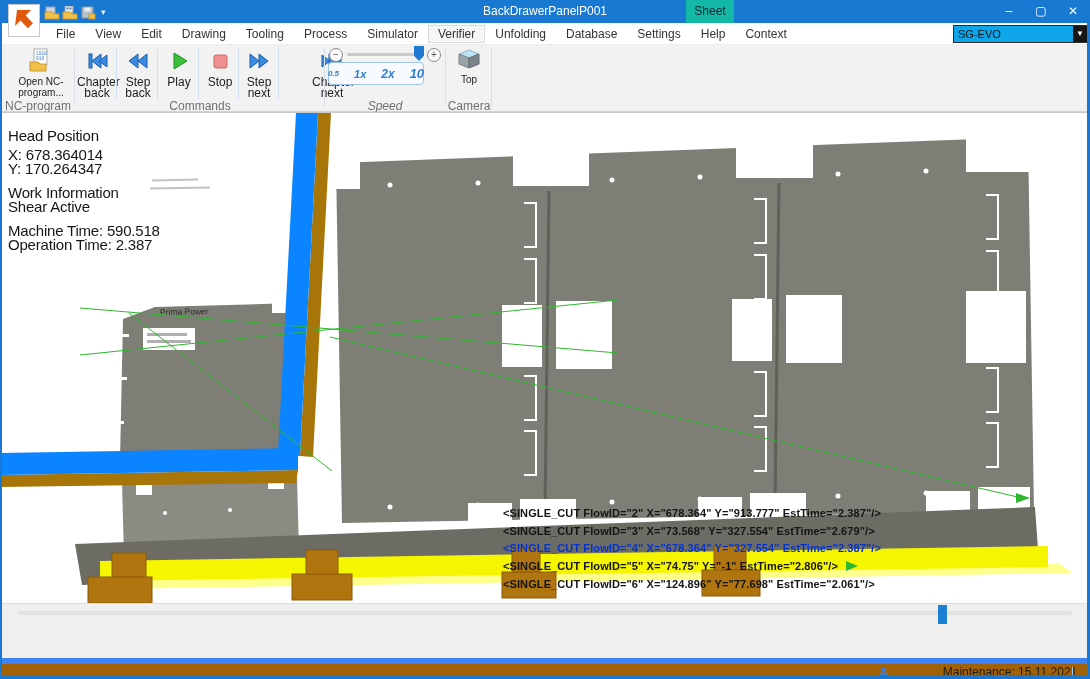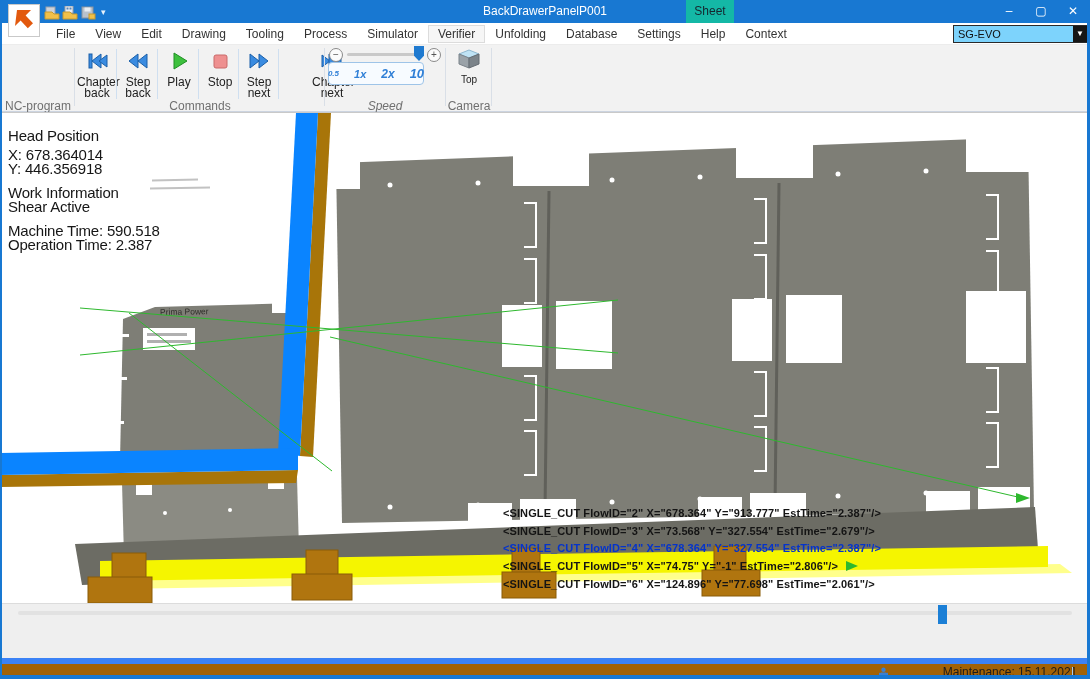--- a/index.html
+++ b/index.html
@@ -19,21 +19,21 @@
             z-index:30;display:flex;align-items:center;justify-content:center;}
   .qat{top:6px;width:16px;height:14px;}
   .qat-chevron{left:101px;top:7px;color:#e8f2fb;font-size:9px;line-height:10px;}
 
   
   .menubar{left:0;top:23px;width:1090px;height:22px;background:#fff;border-bottom:1px solid #ececec;
            display:flex;align-items:center;padding-left:46px;box-sizing:border-box;}
   .menutab{font-size:12px;color:#333;padding:2px 10px;white-space:nowrap;}
   .menutab.active{background:#f6f6f6;border:1px solid #dcdcdc;padding:1px 9px;}
   .machine-select{left:953px;top:25px;width:133px;height:16px;border:1px solid #2a2a2a;
-                  background:#7dd3fc;display:flex;}
+                  background:#0ea5e9;display:flex;}
   .machine-select .val{flex:1;font-size:11px;line-height:16px;padding-left:4px;color:#111;}
   .machine-select .arrow{width:14px;background:#161616;color:#fff;font-size:8px;line-height:16px;
                          text-align:center;}
 
   
   .ribbon{left:0;top:45px;width:1090px;height:67px;background:#f2f2f2;border-bottom:1px solid #ccd4e0;
           box-sizing:border-box;}
   .vsep{width:1px;background:#d9dfe7;}
   .btn-sep{width:1px;background:#cfdff0;}
   .grouplabel{top:54px;height:11px;font-size:12px;color:#707070;text-align:center;}
@@ -127,20 +127,31 @@
   <span class="menutab">Help</span>
   <span class="menutab">Context</span>
 </div>
 <div class="abs machine-select">
   <span class="val">SG-EVO</span>
   <span class="arrow">▼</span>
 </div>
 
 <div class="abs ribbon">
 
+  <div class="abs" style="left:10px;top:3px;width:62px;height:52px;text-align:center;">
+    <span>
+      <svg width="24" height="24" viewBox="0 0 24 24">
+          <rect x="5" y="1" width="13" height="16" fill="#fdfdfd" stroke="#a8b0b8"></rect>
+          <text x="7" y="7" font-size="4.5" fill="#3a7fd0" font-family="Liberation Mono,monospace">1010</text>
+          <text x="7" y="12" font-size="4.5" fill="#3a7fd0" font-family="Liberation Mono,monospace">010</text>
+          <path d="M1 14 h8 l2 2 h6 v7 h-16 z" fill="#f0c04a" stroke="#c79a2e"></path>
+        </svg>
+    </span>
+    <div class="bigbtn-label">Open NC-program...</div>
+  </div>
   <div class="abs grouplabel" style="left:0;width:76px;">NC-program</div>
   <div class="abs vsep" style="left:74px;top:3px;height:58px;"></div>
 
   <div class="abs cmdbtn" style="left:77px;">
     <span class="ic"><svg width="22" height="22" viewBox="0 0 22 22">
           <rect x="3" y="4" width="3" height="14" fill="#3a8be0" stroke="#1a5fa8"></rect>
           <polygon points="15,4 15,18 6,11" fill="#3a8be0" stroke="#1a5fa8"></polygon>
           <polygon points="21,5 21,17 13,11" fill="#3a8be0" stroke="#1a5fa8"></polygon>
         </svg></span>
     <div class="lb">Chapter back</div>
@@ -324,21 +335,21 @@
       <line x1="618" y1="187" x2="80" y2="242"></line>
       <line x1="129" y1="200" x2="332" y2="358"></line>
       <line x1="330" y1="224" x2="1022" y2="385"></line>
     </g>
     <polygon points="1016,380 1030,385 1016,390" fill="#2eb82e"></polygon>
     <polygon points="846,448 858,453 846,458" fill="#2eb82e"></polygon>
   </svg>
 
   <div class="abs info-line" style="left:8px;top:14px;">Head Position</div>
   <div class="abs info-line" style="left:8px;top:33px;">X: 678.364014</div>
-  <div class="abs info-line" style="left:8px;top:47px;">Y: 446.356918</div>
+  <div class="abs info-line" style="left:8px;top:47px;">Y: 170.264347</div>
   <div class="abs info-line" style="left:8px;top:71px;">Work Information</div>
   <div class="abs info-line" style="left:8px;top:85px;">Shear Active</div>
   <div class="abs info-line" style="left:8px;top:109px;">Machine Time: 590.518</div>
   <div class="abs info-line" style="left:8px;top:123px;">Operation Time: 2.387</div>
 
   <div class="abs faint-bar" style="left:152px;top:66px;width:46px;"></div>
   <div class="abs faint-bar" style="left:150px;top:74px;width:60px;"></div>
 
   <div class="abs ncline" style="left:503px;top:394px;">&lt;SINGLE_CUT FlowID="2" X="678.364" Y="913.777" EstTime="2.387"/&gt;</div>
   <div class="abs ncline" style="left:503px;top:412px;">&lt;SINGLE_CUT FlowID="3" X="73.568" Y="327.554" EstTime="2.679"/&gt;</div>

